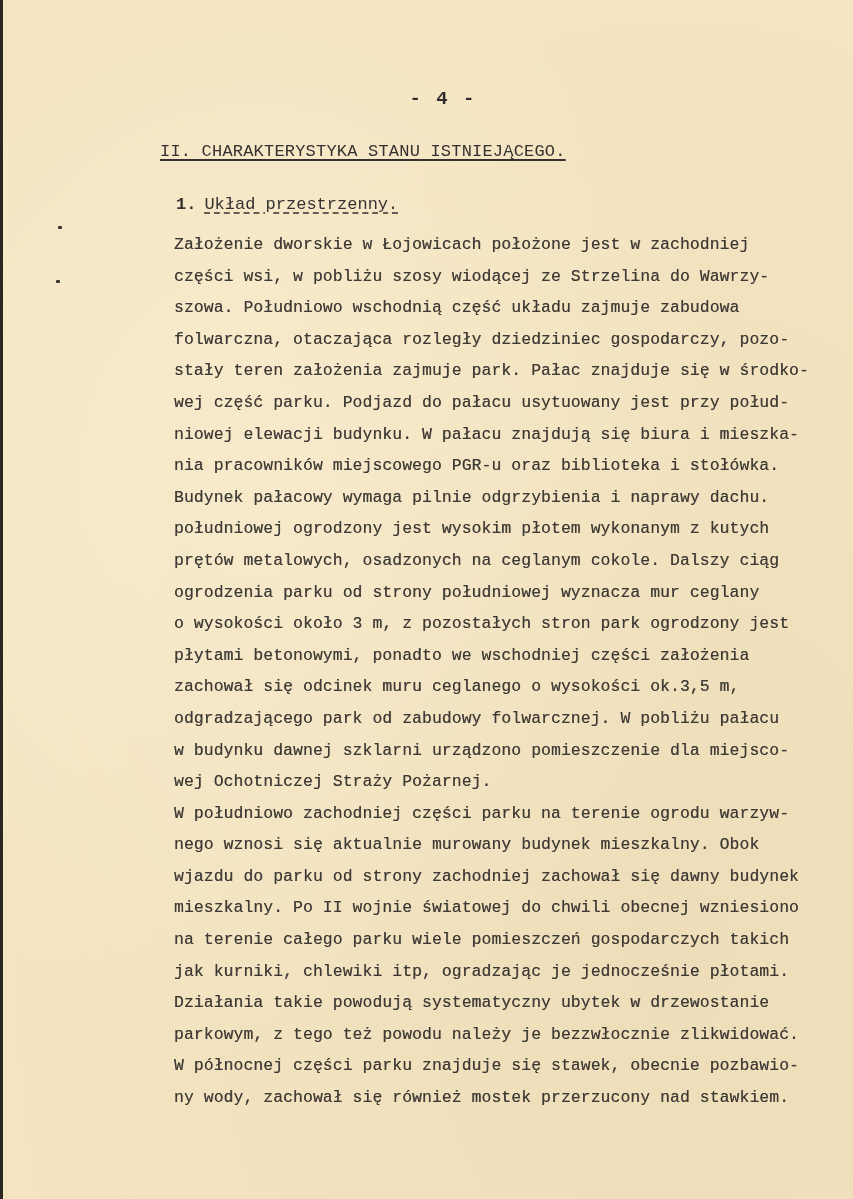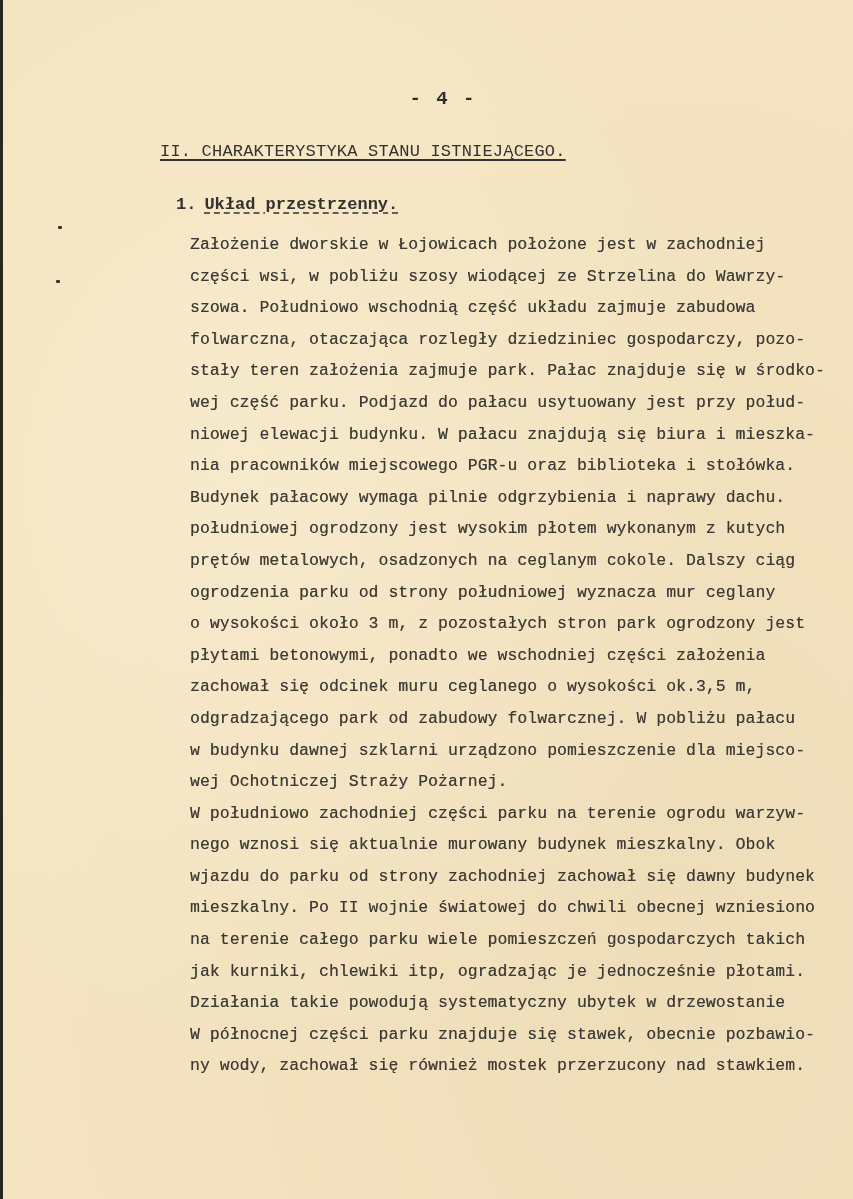--- a/index.html
+++ b/index.html
@@ -60,28 +60,26 @@
       color: #353130;
     }
     .subsection-title .num {
       font-weight: bold;
       margin-right: 8px;
     }
     .subsection-title .label {
       text-decoration: underline;
       text-decoration-style: dashed;
       text-underline-offset: 4px;
-      font-weight: bold;
     }
     .body-text {
       position: absolute;
       top: 229px;
       left: 174px;
       width: 650px;
-      margin-left: 16px;
     }
     .line {
       height: 31.6px;
       line-height: 31.6px;
       font-size: 16.3px;
       white-space: nowrap;
       letter-spacing: 0.15px;
       color: #3d3935;
       text-shadow: 0.3px 0 0 rgba(40,36,32,0.55);
     }
@@ -127,16 +125,17 @@
     <div class="line">odgradzającego park od zabudowy folwarcznej. W pobliżu pałacu</div>
     <div class="line">w budynku dawnej szklarni urządzono pomieszczenie dla miejsco-</div>
     <div class="line">wej Ochotniczej Straży Pożarnej.</div>
     <div class="line">W południowo zachodniej części parku na terenie ogrodu warzyw-</div>
     <div class="line">nego wznosi się aktualnie murowany budynek mieszkalny. Obok</div>
     <div class="line">wjazdu do parku od strony zachodniej zachował się dawny budynek</div>
     <div class="line">mieszkalny. Po II wojnie światowej do chwili obecnej wzniesiono</div>
     <div class="line">na terenie całego parku wiele pomieszczeń gospodarczych takich</div>
     <div class="line">jak kurniki, chlewiki itp, ogradzając je jednocześnie płotami.</div>
     <div class="line">Działania takie powodują systematyczny ubytek w drzewostanie</div>
+    <div class="line">parkowym, z tego też powodu należy je bezzwłocznie zlikwidować.</div>
     <div class="line">W północnej części parku znajduje się stawek, obecnie pozbawio-</div>
     <div class="line">ny wody, zachował się również mostek przerzucony nad stawkiem.</div>
   </div>
 </div>
 
 </body></html>

